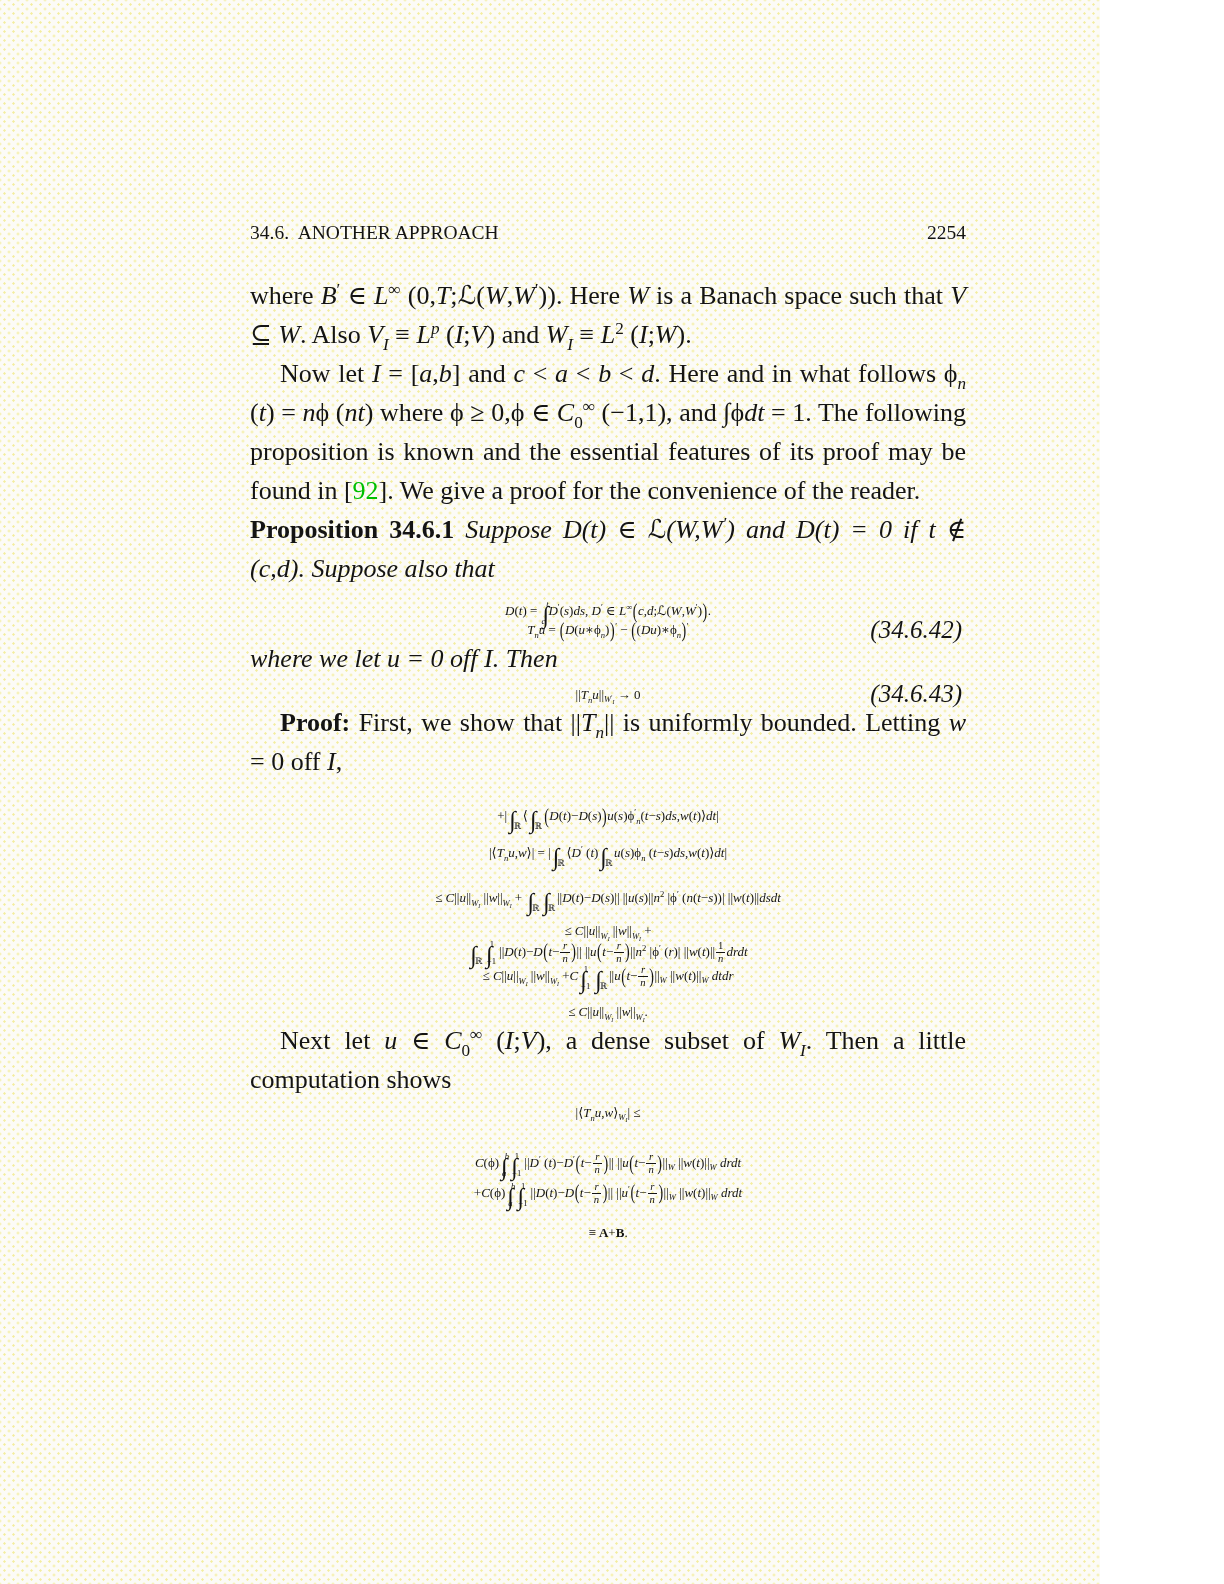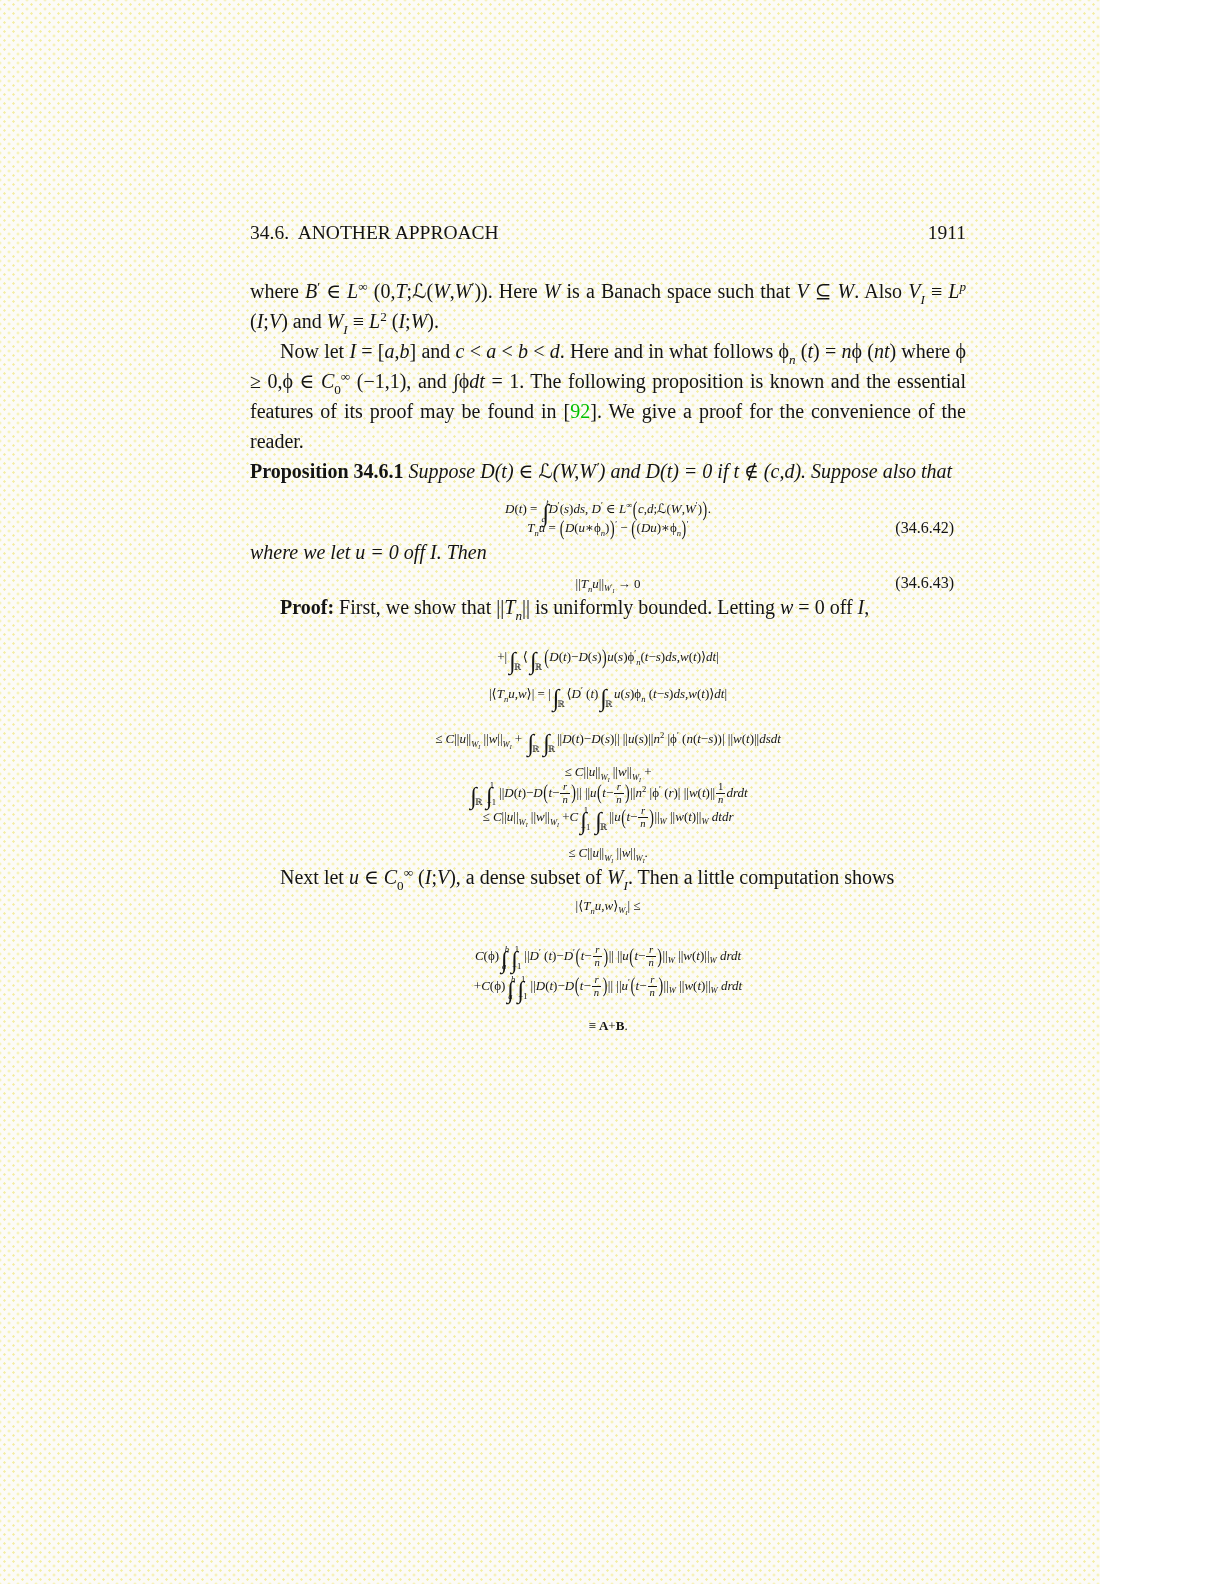--- a/index.html
+++ b/index.html
@@ -10,29 +10,29 @@
       radial-gradient(circle, #f3eda0 0.9px, rgba(255,255,255,0) 1.5px),
       radial-gradient(circle, #f3eda0 0.9px, rgba(255,255,255,0) 1.5px);
     background-size:9px 9px;
     background-position:0 0, 4.5px 4.5px;
     font-family:"Liberation Serif","DejaVu Serif","DejaVu Sans",serif;
     color:#141414;
   }
   .content{position:absolute;left:250px;top:222px;width:716px;}
   .header{display:flex;justify-content:space-between;font-size:19.5px;margin-bottom:32px;}
   .header .sec{white-space:pre;}
-  p.body{font-size:20px;line-height:1.5;text-align:justify;margin:0;}
+  p.body{font-size:26px;line-height:1.5;text-align:justify;margin:0;}
   p.indent{text-indent:30px;}
   .prop{font-style:italic;}
   .prop b{font-style:normal;margin-top:44px;}
   b.up{font-style:normal;}
   .cite{color:#00bf00;}
   .disp{font-size:13px;text-align:center;line-height:1.35;}
   .eqrow{position:relative;}
-  .eqnum{position:absolute;right:12px;top:50%;transform:translateY(-50%);font-size:16px;}
+  .eqnum{position:absolute;right:4px;top:50%;transform:translateY(-50%);font-size:25px;font-style:italic;}
   sub{font-size:0.66em;vertical-align:-0.42em;line-height:0;}
   sup{font-size:0.66em;vertical-align:0.55em;line-height:0;}
   .int{font-size:1.85em;line-height:0;vertical-align:-0.33em;display:inline-block;margin:0 1px 0 2px;}
   .int + sub{vertical-align:-1.05em;margin-left:-3px;margin-right:2px;}
   .int + sup{vertical-align:0.95em;margin-left:-4px;}
   .int + sup + sub{vertical-align:-1.05em;margin-left:-7px;margin-right:3px;}
   .frac{display:inline-block;vertical-align:-0.6em;text-align:center;font-size:0.82em;line-height:1.12;margin:0 1px;}
   .frac .num,.frac .den{display:block;padding:0 2px;}
   .frac .den{border-top:1.4px solid #141414;}
   .bigp{display:inline-block;transform:scaleY(1.5);font-size:1.08em;vertical-align:-0.05em;padding:0 0.5px;line-height:1;}
@@ -41,21 +41,21 @@
   .m18{margin-top:18px;} .m22{margin-top:5px;} .m26{margin-top:26px;} .m30{margin-top:30px;}
 </style>
 </head>
 <body>
 
 <div class="page">
   <div class="content">
 
     <div class="header">
       <span class="sec">34.6.  ANOTHER APPROACH</span>
-      <span>1911</span>
+      <span>2254</span>
     </div>
 
     <p class="body">where <span class="mth"><i>B</i><sup>′</sup> ∈ <i>L</i><sup>∞</sup> (0,<i>T</i>;ℒ(<i>W</i>,<i>W</i><sup>′</sup>))</span>. Here <span class="mth"><i>W</i></span> is a Banach space such that <span class="mth"><i>V</i> ⊆ <i>W</i></span>. Also <span class="mth"><i class="scr">V</i><sub><i>I</i></sub></span> ≡ <span class="mth"><i>L</i><sup><i>p</i></sup> (<i>I</i>;<i>V</i>)</span> and <span class="mth"><i class="scr">W</i><sub><i>I</i></sub> ≡ <i>L</i><sup>2</sup> (<i>I</i>;<i>W</i>)</span>.</p>
     <p class="body indent">Now let <span class="mth"><i>I</i> = [<i>a</i>,<i>b</i>]</span> and <span class="mth"><i>c</i> &lt; <i>a</i> &lt; <i>b</i> &lt; <i>d</i></span>. Here and in what follows <span class="mth">ϕ<sub><i>n</i></sub> (<i>t</i>) = <i>n</i>ϕ (<i>n</i><i>t</i>)</span> where <span class="mth">ϕ ≥ 0,ϕ ∈ <i>C</i><sub>0</sub><sup>∞</sup> (−1,1)</span>, and <span class="mth">∫ϕ<i>d</i><i>t</i> = 1</span>. The following proposition is known and the essential features of its proof may be found in [<span class="cite">92</span>]. We give a proof for the convenience of the reader.</p>
 
     <p class="body prop m22"><b>Proposition 34.6.1</b> Suppose <span class="mth"><i>D</i>(<i>t</i>) ∈ ℒ(<i>W</i>,<i>W</i><sup>′</sup>)</span> and <span class="mth"><i>D</i>(<i>t</i>) = 0</span> if <span class="mth"><i>t</i> ∉ (<i>c</i>,<i>d</i>)</span>. Suppose also that</p>
     <div class="disp m14"><i>D</i>(<i>t</i>) = <span class="int">∫</span><sup><i>t</i></sup><sub><i>c</i></sub><i>D</i><sup>′</sup>(<i>s</i>)<i>d</i><i>s</i>, <i>D</i><sup>′</sup> ∈ <i>L</i><sup>∞</sup><span class="bigp">(</span><i>c</i>,<i>d</i>;ℒ(<i>W</i>,<i>W</i><sup>′</sup>)<span class="bigp">)</span>.</div>
 
 
     <div class="eqrow m16">

